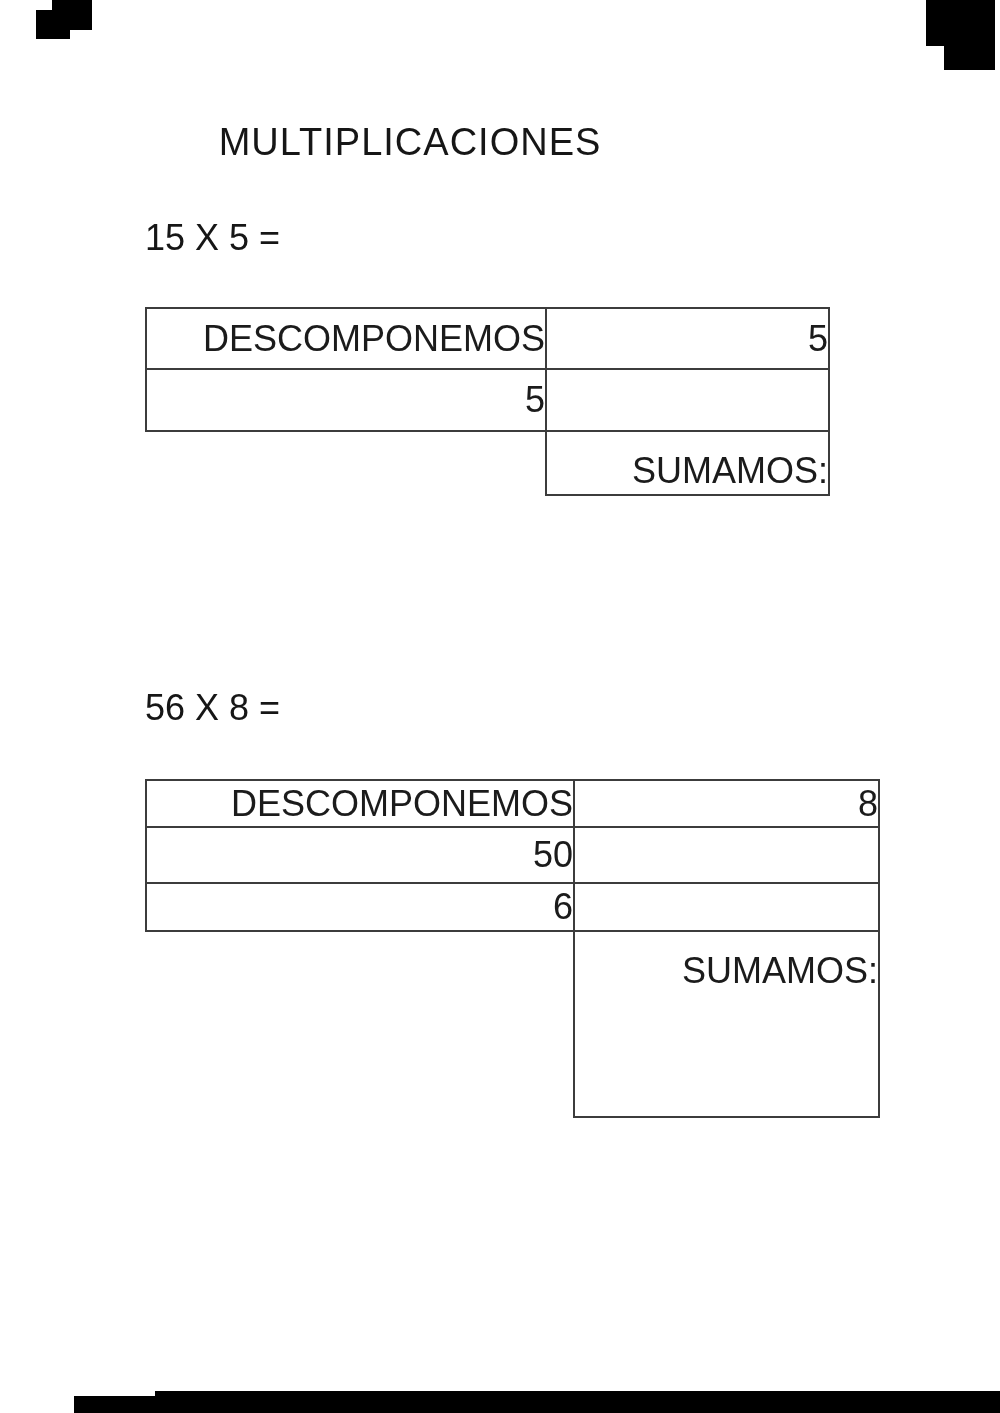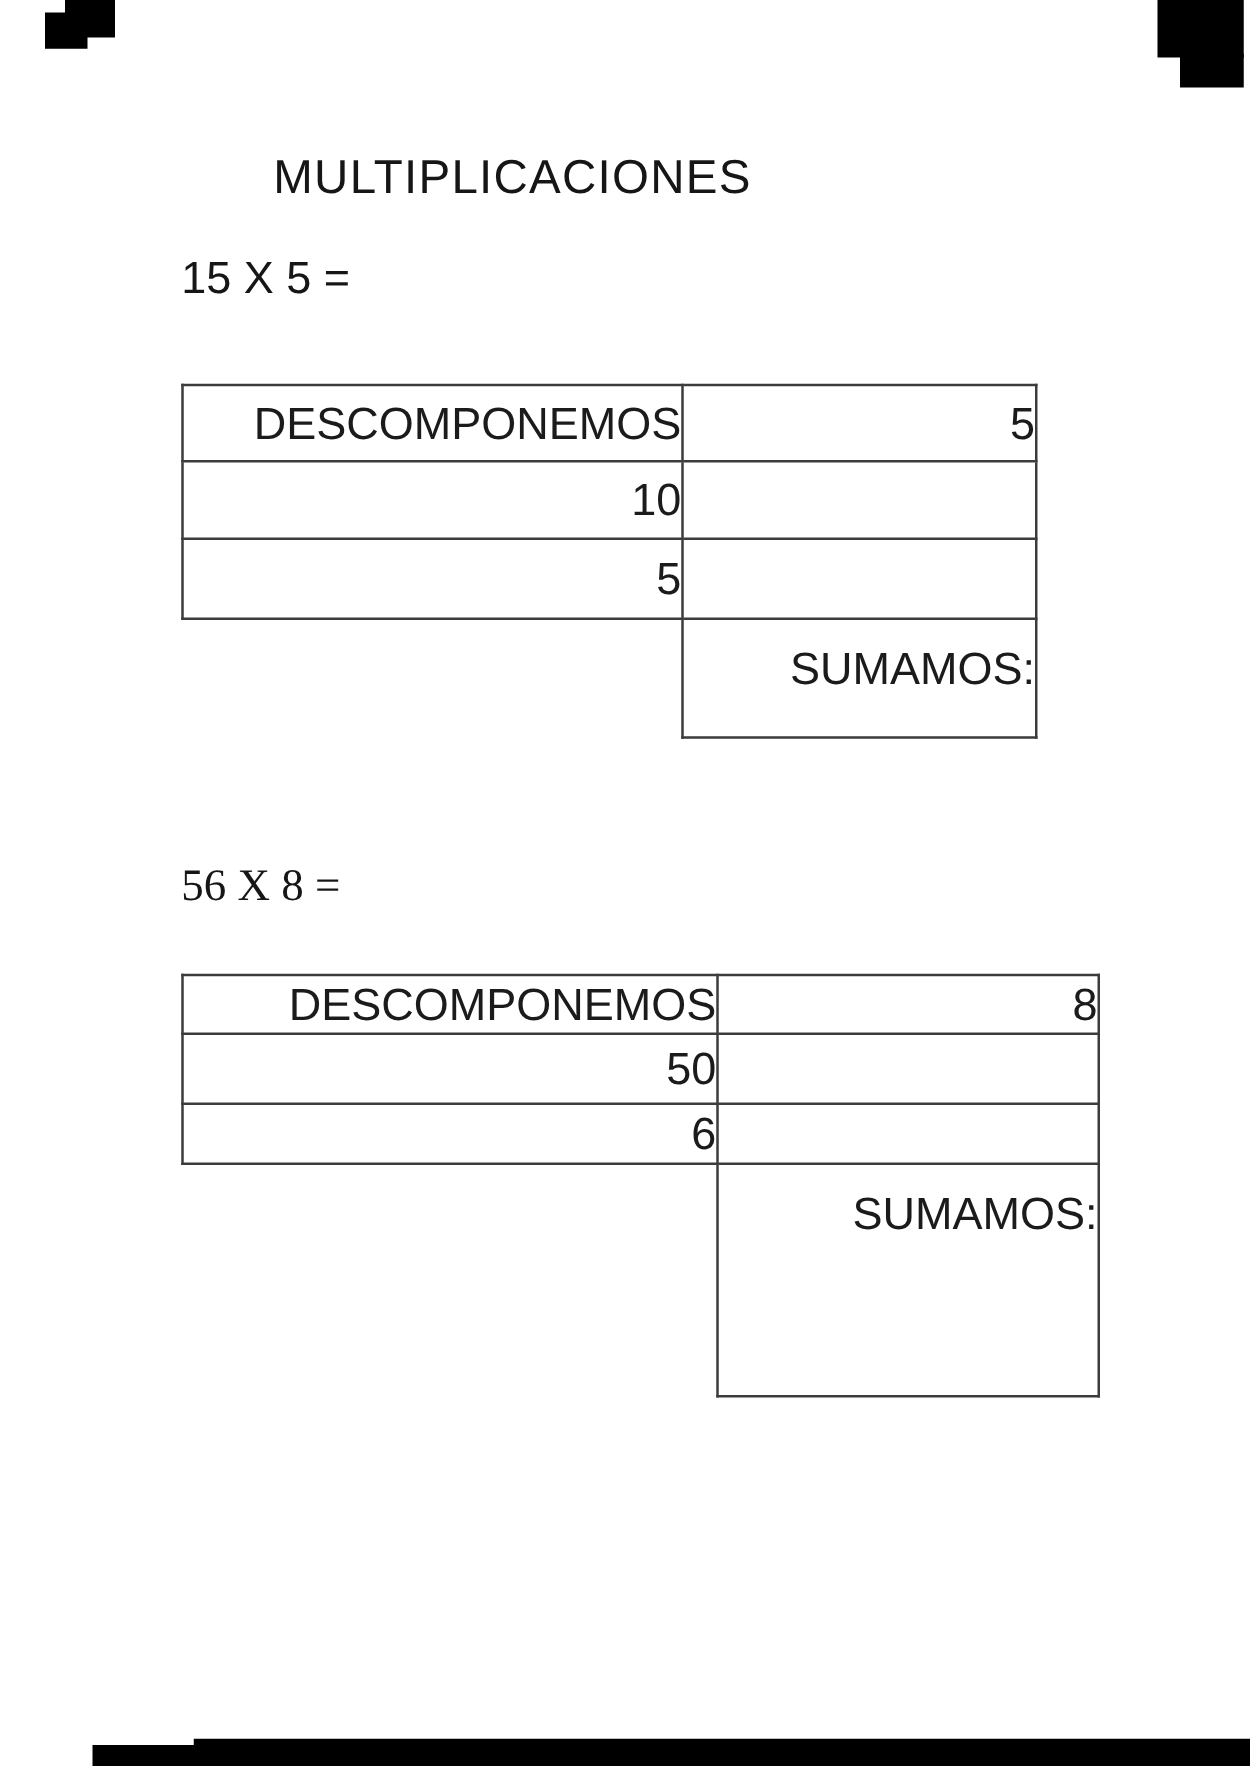--- a/index.html
+++ b/index.html
@@ -40,22 +40,22 @@
     letter-spacing: 1px;
     color: #161616;
   }
   .exercise-label {
     position: absolute;
     left: 145px;
     font-size: 36px;
     color: #161616;
     white-space: pre;
   }
-  .label-1 { top: 201px; }
-  .label-2 { top: 687px; font-family: Liberation Serif, serif; }
+  .label-1 { top: 217px; }
+  .label-2 { top: 687px; }
 
   
   table.wtable {
     position: absolute;
     border-collapse: collapse;
     table-layout: fixed;
     font-size: 36px;
     color: #1b1b1b;
   }
   table.wtable td {
@@ -109,24 +109,20 @@
     <colgroup>
         <col class="c1">
         <col class="c2">
       </colgroup>
     <tbody>
         <tr>
       <td>DESCOMPONEMOS</td>
       <td>5</td>
     </tr>
     <tr>
-      <td>10</td>
-      <td></td>
-    </tr>
-    <tr>
       <td>5</td>
       <td></td>
     </tr>
     <tr>
       <td class="blank"></td>
       <td class="sum-cell">SUMAMOS:</td>
     </tr>
   </tbody>
     </table>
 

